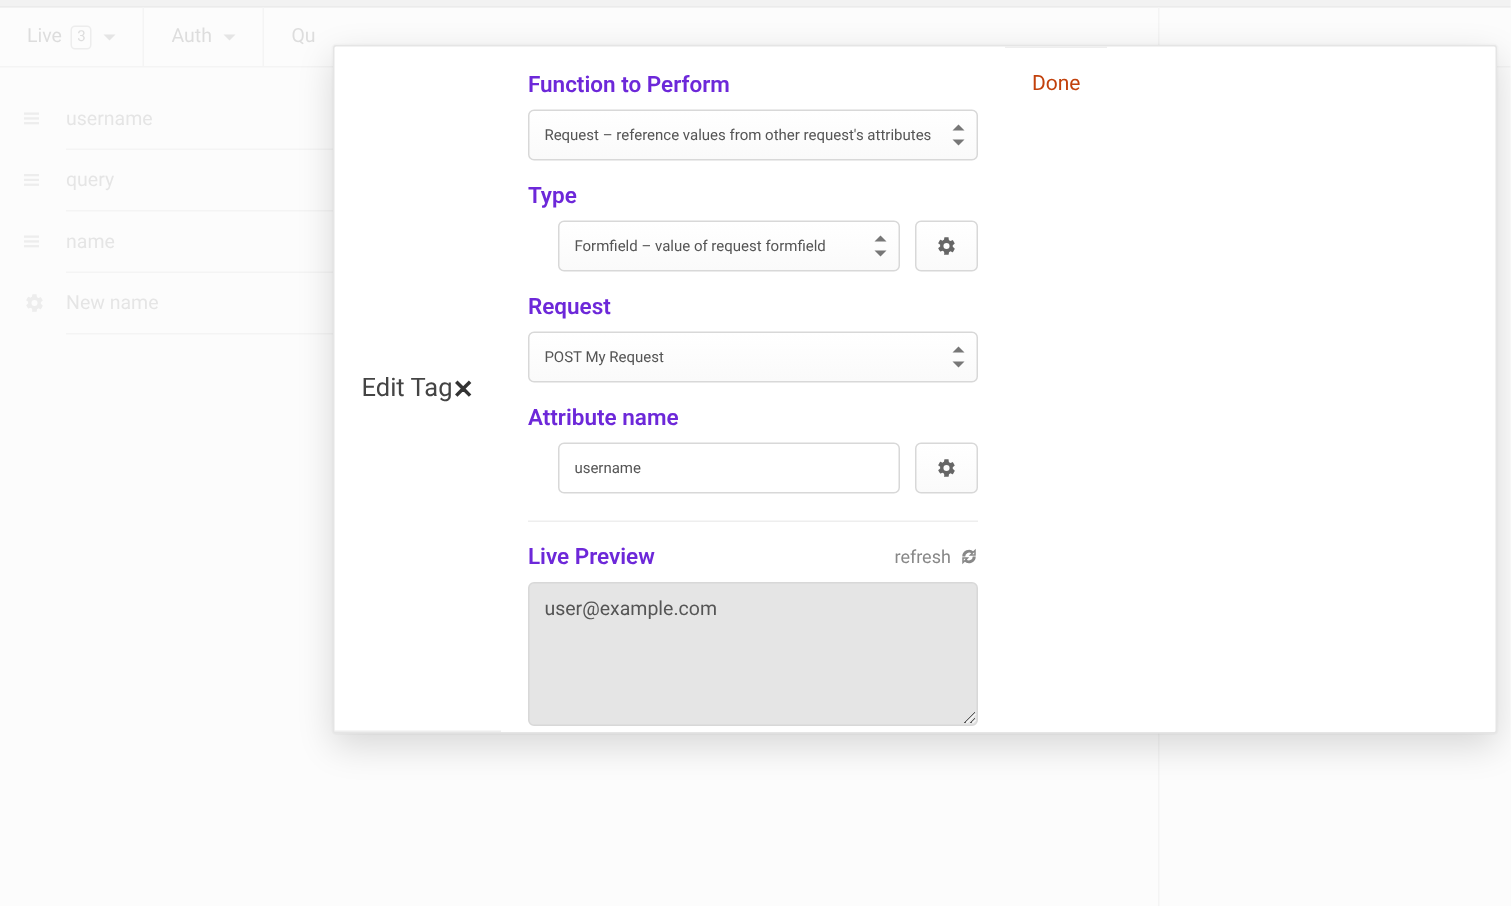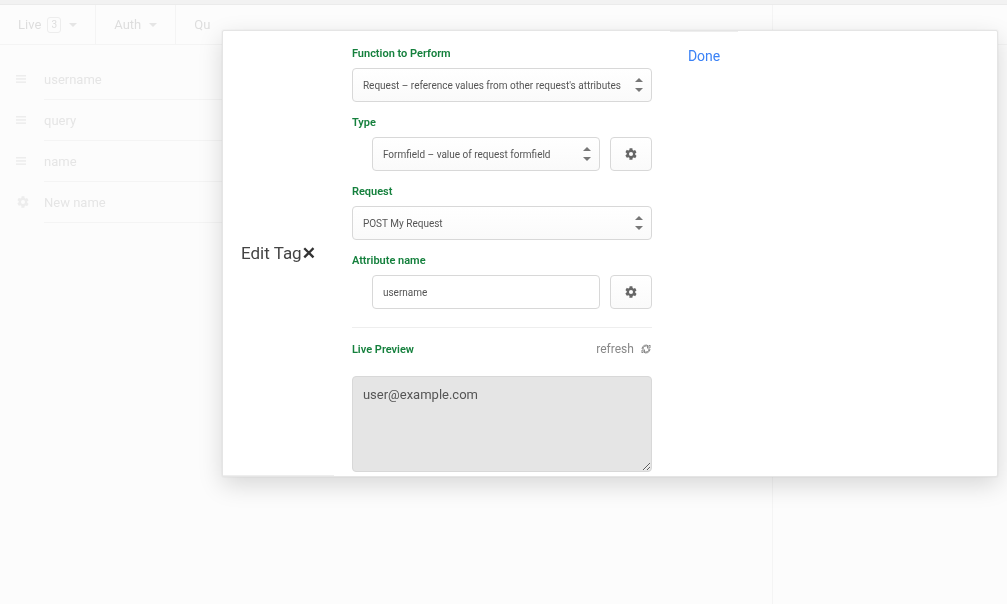--- a/index.html
+++ b/index.html
@@ -92,21 +92,21 @@
     display:flex; align-items:center; justify-content:space-between;
     padding:18px 18px 18px 18px;
     border-bottom:1px solid #eee;
     font-size:17px;
   }
   .close-x{ font-size:17px; font-weight:700; cursor:pointer; color:#333;}
   .modal-body{
     padding: 14px 18px 4px 18px;
   }
   .field-label{
-    font-size:11px; font-weight:600; color:#15803d;
+    font-size:15px; font-weight:600; color:#6d28d9;
     margin-top:6px; margin-bottom:8px;
   }
   .field-label:first-child{margin-top:2px;}
   .select-wrap, .row-with-gear{
     position:relative; margin-bottom:14px;
   }
   .row-with-gear{ display:flex; gap:10px; align-items:stretch;}
   .row-with-gear .select-wrap, .row-with-gear .text-input{ flex:1; margin-bottom:0;margin-left:20px;}
   .control{
     width:100%;
@@ -134,40 +134,40 @@
   .select-caret::after{ bottom:0; border-top:4px solid #777;}
   .gear-btn{
     width:42px; border:1px solid #d8d8d8; border-radius:4px;
     background:linear-gradient(#fff,#fafafa);
     display:flex; align-items:center; justify-content:center;
     cursor:pointer;
   }
   .hr{ height:1px; background:#eee; margin:6px 0 14px 0;}
 
   .preview-head{
-    display:flex; align-items:flex-end; justify-content:space-between;
-    margin-bottom:20px;
+    display:flex; align-items:center; justify-content:space-between;
+    margin-bottom:8px;
   }
   .refresh{
     display:flex; align-items:center; gap:6px;
     font-size:12px; color:#888; cursor:pointer;
   }
   .preview-box{
     width:100%; min-height:96px;
     border:1px solid #d8d8d8; border-radius:4px;
     background:#e5e5e5; padding:10px; font-size:13px; color:#555;
     resize:both; overflow:auto;
   }
   .modal-footer{
     border-top:1px solid #eee;
     padding:16px 18px 18px 18px;
     display:flex; justify-content:flex-end;
   }
   .done-btn{
-    font-size:14px; color:#3b82f6; cursor:pointer;
+    font-size:14px; color:#c2410c; cursor:pointer;
   }
 
   
   .gear-svg{ width:14px; height:14px; fill:#666;}
   .refresh-svg{ width:12px; height:12px; stroke:#888; fill:none; stroke-width:2;}
   .drag-svg{ width:10px; height:10px; fill:#ddd;}
 </style>
 </head>
 <body>
 

